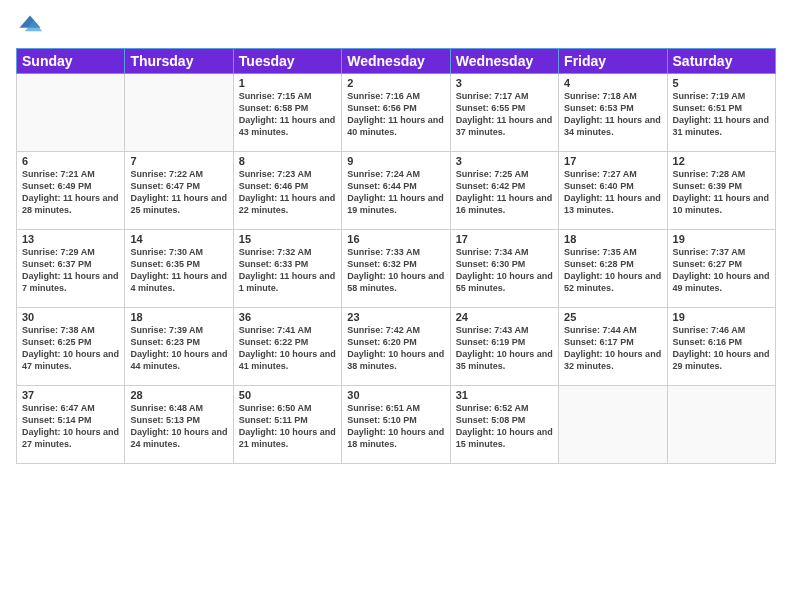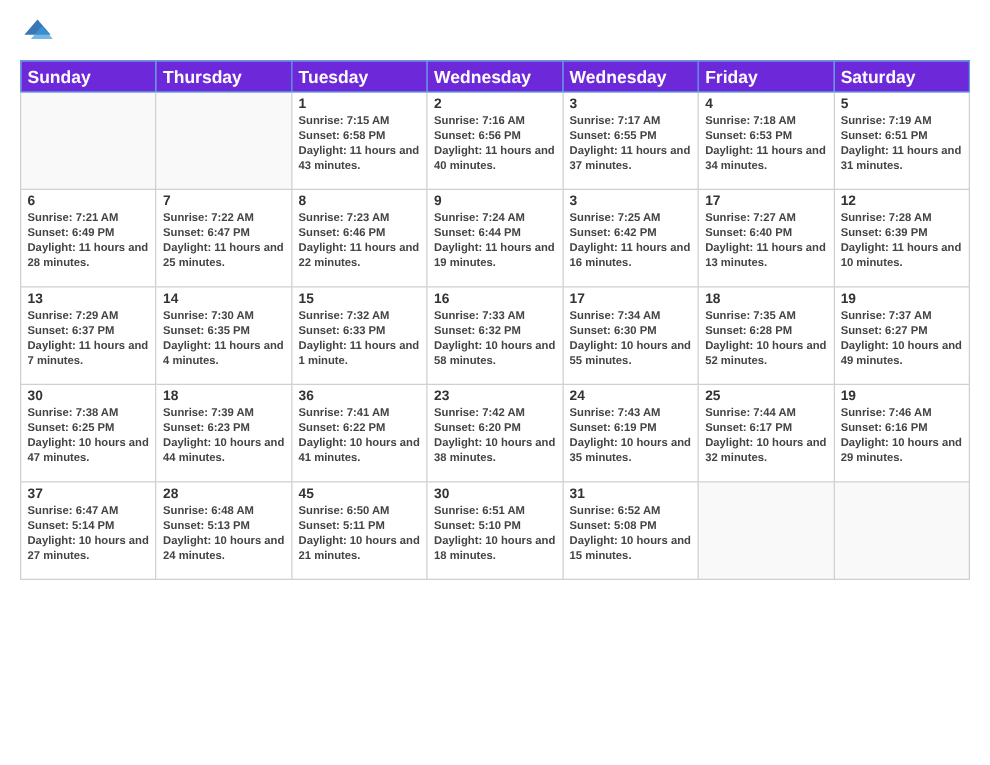--- a/index.html
+++ b/index.html
@@ -250,21 +250,21 @@
         <tr>
           <td>
             <span class="day-num">37</span>
             <div class="day-info">Sunrise: 6:47 AM<br>Sunset: 5:14 PM<br>Daylight: 10 hours and 27 minutes.</div>
           </td>
           <td>
             <span class="day-num">28</span>
             <div class="day-info">Sunrise: 6:48 AM<br>Sunset: 5:13 PM<br>Daylight: 10 hours and 24 minutes.</div>
           </td>
           <td>
-            <span class="day-num">45</span>
+            <span class="day-num">50</span>
             <div class="day-info">Sunrise: 6:50 AM<br>Sunset: 5:11 PM<br>Daylight: 10 hours and 21 minutes.</div>
           </td>
           <td>
             <span class="day-num">30</span>
             <div class="day-info">Sunrise: 6:51 AM<br>Sunset: 5:10 PM<br>Daylight: 10 hours and 18 minutes.</div>
           </td>
           <td>
             <span class="day-num">31</span>
             <div class="day-info">Sunrise: 6:52 AM<br>Sunset: 5:08 PM<br>Daylight: 10 hours and 15 minutes.</div>
           </td>

